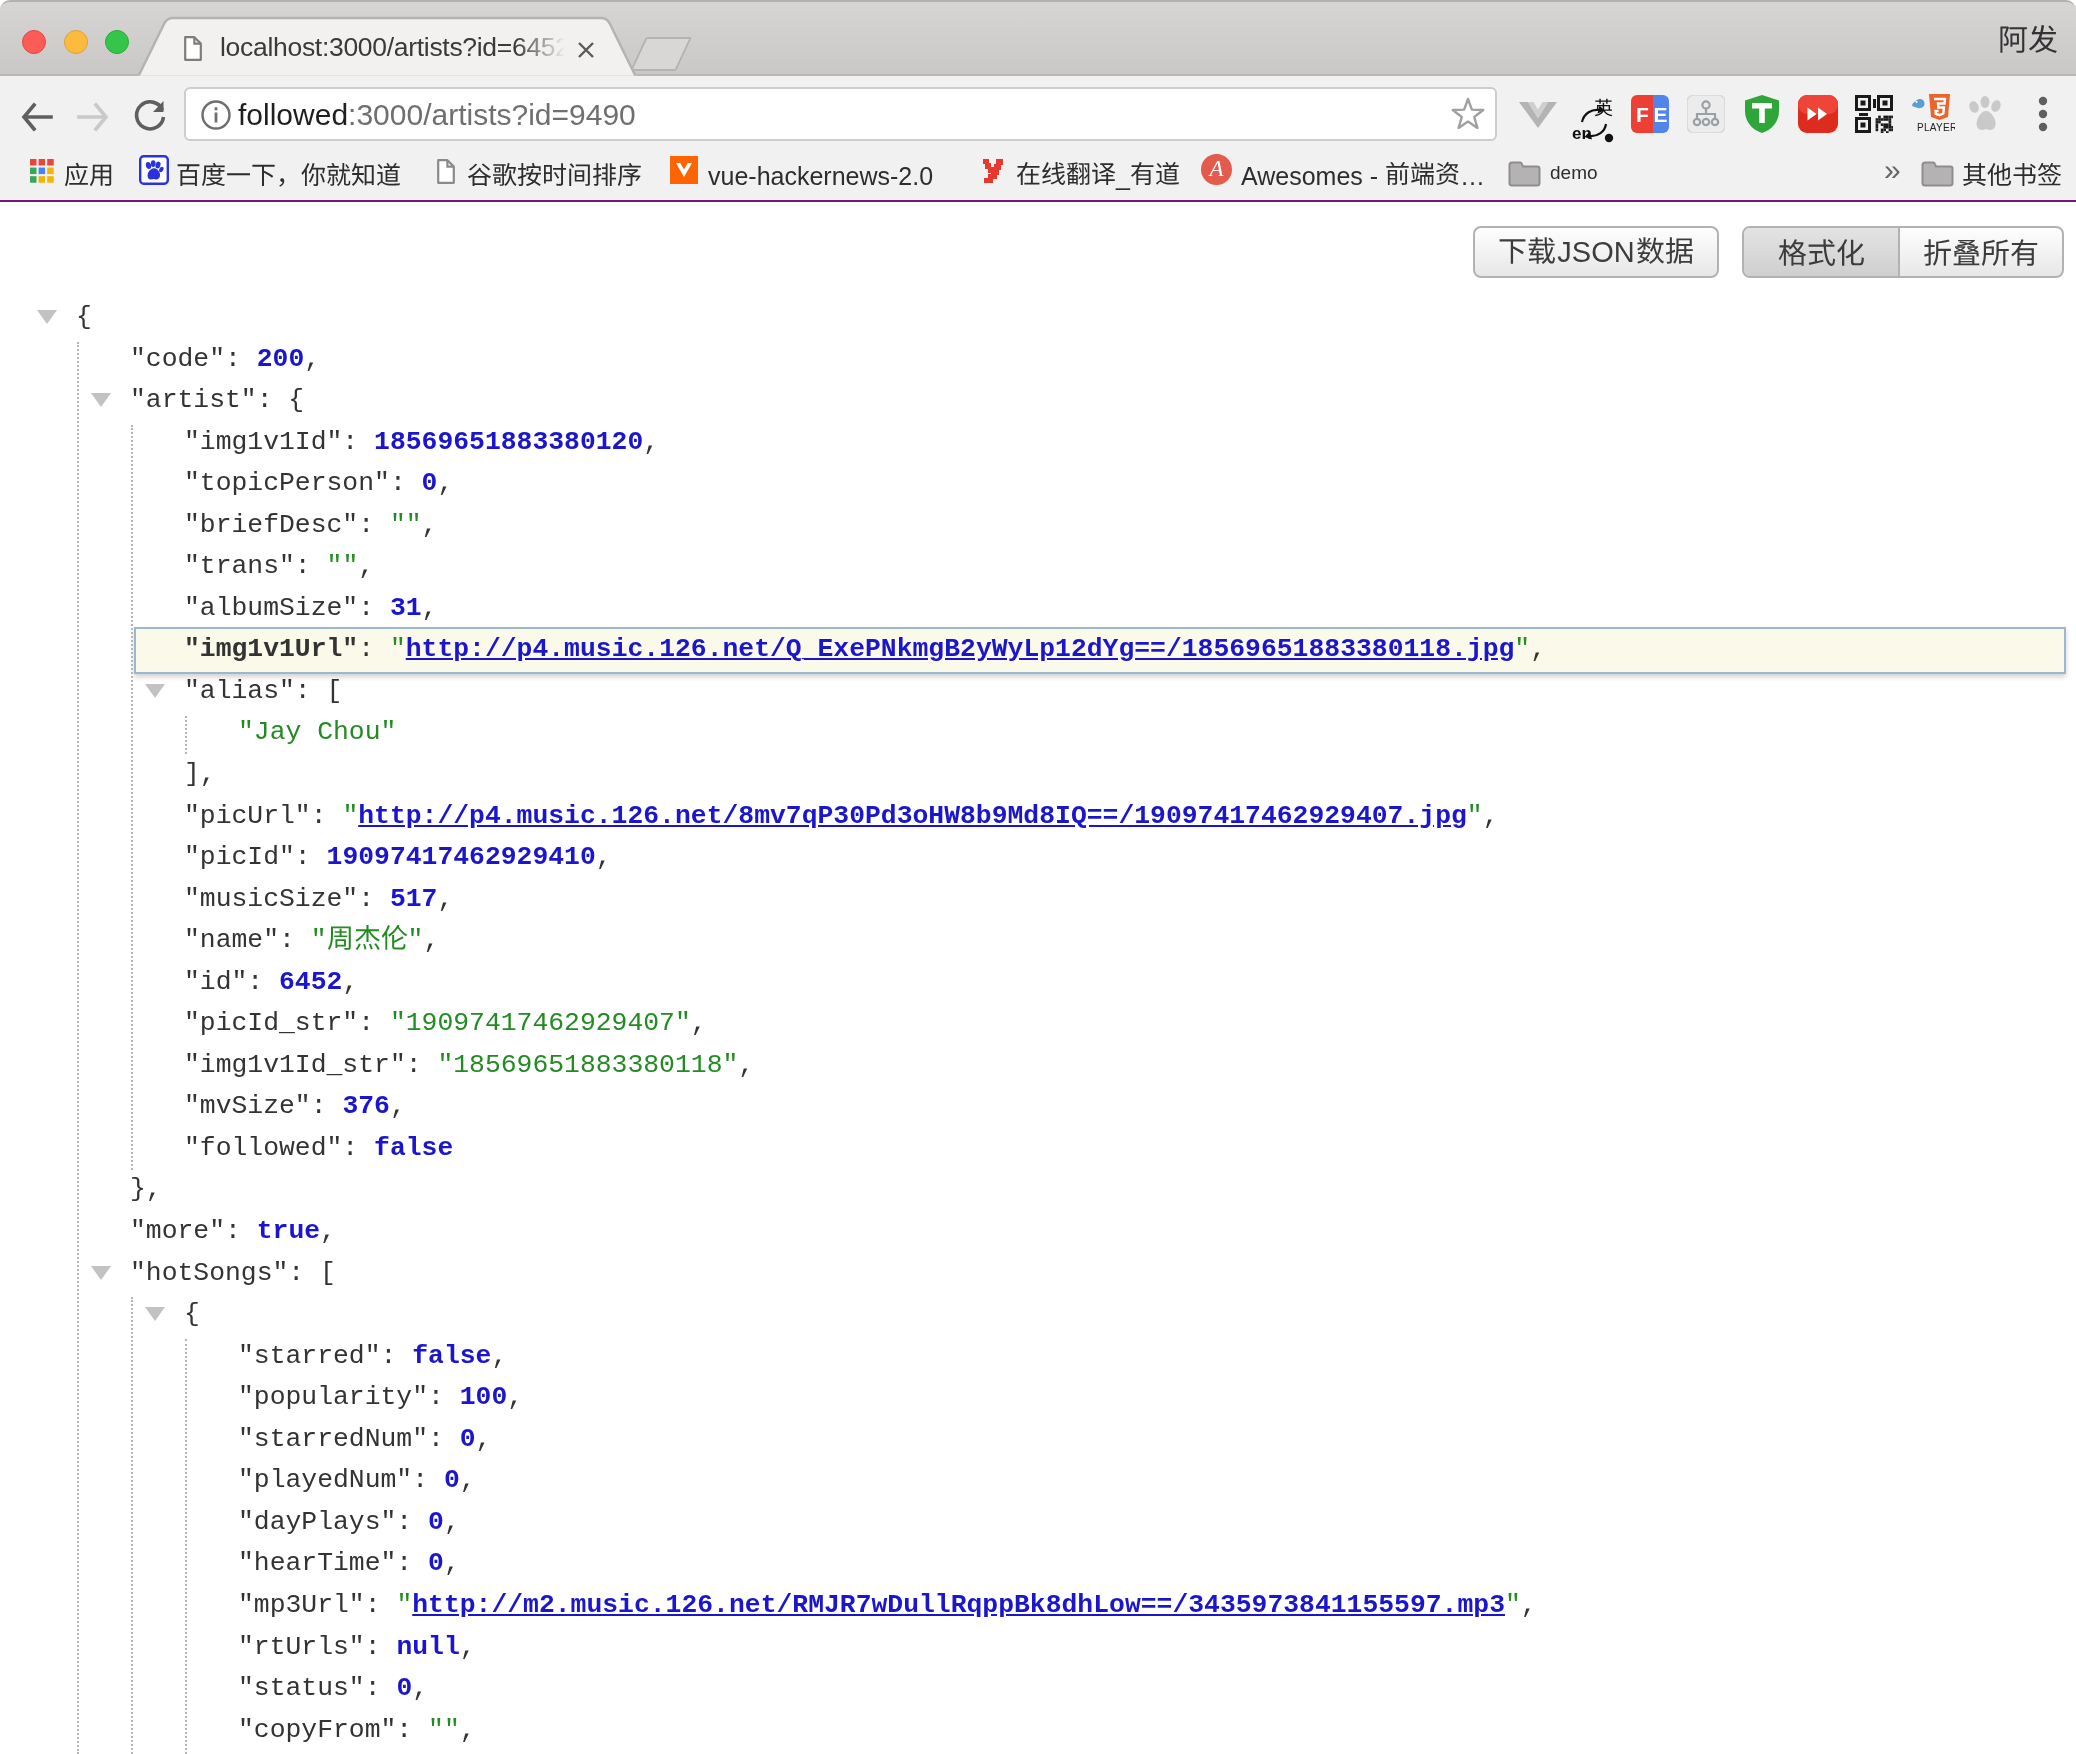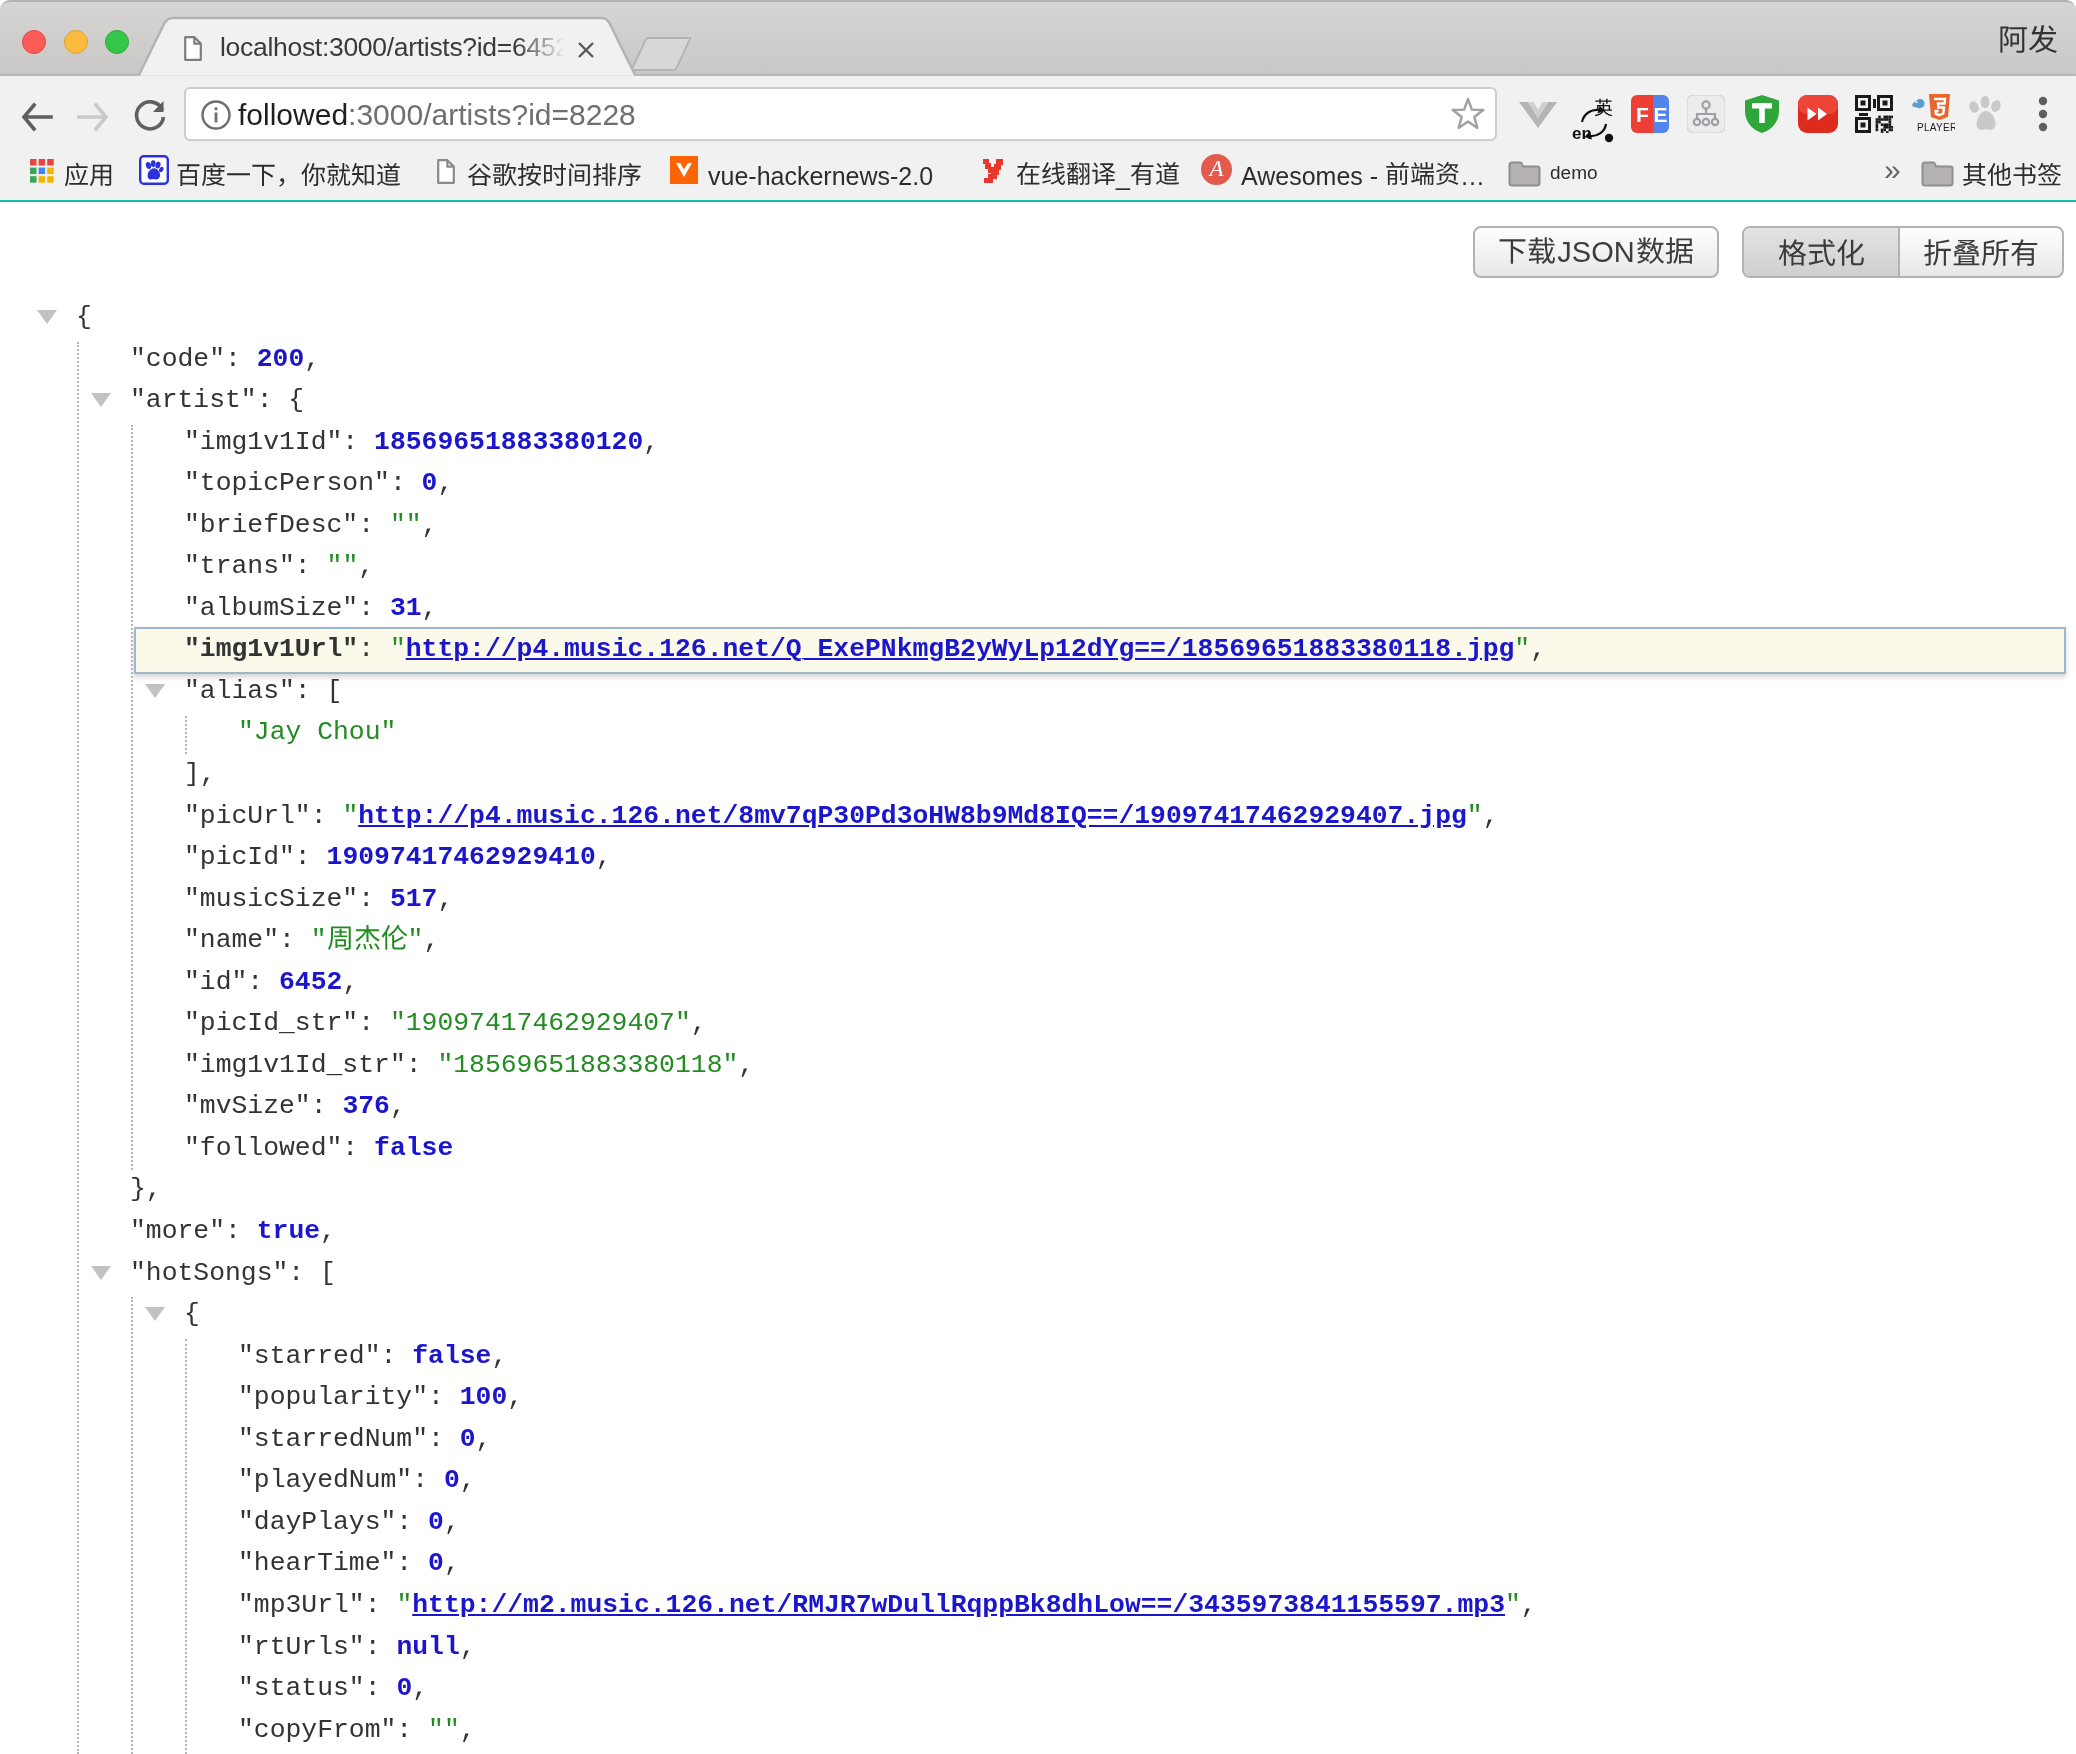--- a/index.html
+++ b/index.html
@@ -7,21 +7,21 @@
   #strip { position:absolute; left:0; top:0; width:2076px; height:76px; background:linear-gradient(#d7d4d4,#cac7c7); border-top:2px solid #b3b0b0; border-radius:10px 10px 0 0; }
   .light { position:absolute; top:28px; width:24px; height:24px; border-radius:50%; }
   #tabsvg { position:absolute; left:137px; top:14px; z-index:2; }
   #tabline { position:absolute; left:0; top:74px; width:2076px; height:2px; background:#b9b6b6; z-index:1;}
   #tabcontent { position:absolute; left:156px; top:18px; height:58px; z-index:3; }
   #newtab { position:absolute; left:638px; top:35px; width:46px; height:34px; background:#d9d6d6; border:2px solid #b5b2b2; transform:skewX(-25deg); border-radius:2px; z-index:0;}
   
   #toolbar { position:absolute; left:0; top:76px; width:2076px; height:72px; background:#f1f1f1; }
   #omni { position:absolute; left:184px; top:11px; width:1313px; height:54px; background:#fff; border:2px solid #cdcdcd; border-radius:6px; }
   
-  #bookbar { position:absolute; left:0; top:148px; width:2076px; height:54px; background:#f1f1f1; border-bottom:2px solid #14b8a6; }
+  #bookbar { position:absolute; left:0; top:148px; width:2076px; height:54px; background:#f1f1f1; border-bottom:2px solid #701a75; }
   
   #content { position:absolute; left:0; top:202px; width:2076px; height:1552px; background:#fff;padding-left:48px; }
   .btn { position:absolute; top:24px; height:52px; border:2px solid #b2b2b2; border-radius:8px; background:linear-gradient(#fefefe,#e7e7e7); }
   
   #json { position:absolute; left:0; top:95px; width:2076px; height:1457px; font-family:"Liberation Mono", monospace; font-size:26.4px; line-height:41.55px; color:#333; white-space:pre; overflow:hidden;}
   #json .ln { height:41.55px; position:relative; z-index:2;}
   .n { color:#1b16cc; font-weight:bold; }
   .s { color:#228b22; }
   .a { color:#1b16cc; font-weight:bold; text-decoration:underline; }
   .tri { position:absolute; width:0; height:0; border-left:10px solid transparent; border-right:10px solid transparent; border-top:14px solid #c2c2c2; z-index:2;}
@@ -114,21 +114,21 @@
     <svg style="position:absolute;left:132px;top:23px" width="36" height="36" viewBox="0 0 36 36">
       <path d="M30.5 11 A13.5 13.5 0 1 0 31.5 18" fill="none" stroke="#5f5f5f" stroke-width="3.6"></path>
       <path d="M31.5 2 L31.5 13 L21 13 Z" fill="#5f5f5f"></path>
     </svg>
     <div id="omni">
       <svg style="position:absolute;left:13.5px;top:10px" width="32" height="32" viewBox="0 0 32 32">
         <circle cx="16" cy="16" r="13.5" fill="none" stroke="#6e6e6e" stroke-width="2.4"></circle>
         <rect x="14.6" y="13.5" width="2.8" height="10" fill="#6e6e6e"></rect>
         <rect x="14.6" y="8.3" width="2.8" height="3" fill="#6e6e6e"></rect>
       </svg>
-      <div style="position:absolute;left:52px;top:9px;font-size:30px;white-space:nowrap;"><span style="color:#1f1f1f">followed</span><span style="color:#6f6f6f">:3000/artists?id=8228</span></div>
+      <div style="position:absolute;left:52px;top:9px;font-size:30px;white-space:nowrap;"><span style="color:#1f1f1f">followed</span><span style="color:#6f6f6f">:3000/artists?id=9490</span></div>
       <svg style="position:absolute;left:1264px;top:8px" width="36" height="36" viewBox="0 0 36 36">
         <polygon points="18,2 21.8794,12.6605 33.2169,13.0557 24.277,20.0395 27.4046,30.9443 18,24.6 8.59544,30.9443 11.723,20.0395 2.7831,13.0557 14.1206,12.6605" fill="none" stroke="#a0a0a0" stroke-width="2.4" stroke-linejoin="round"></polygon>
       </svg>
     </div>
     <svg style="position:absolute;left:1517px;top:23px" width="42" height="30" viewBox="0 0 42 30">
       <path d="M2 3 L11 3 L21 19 L31 3 L40 3 L21 29 Z" fill="#b4b4b4"></path>
       <path d="M11 3 L16.5 3 L21 10.5 L25.5 3 L31 3 L21 19 Z" fill="#cfcfcf"></path>
     </svg>
     <div style="position:absolute;left:1572px;top:24px;width:44px;height:44px;"><svg width="44" height="44" viewBox="0 0 44 44">
         <path d="M10 22 C12 13 20 9 27 10" fill="none" stroke="#111" stroke-width="2.2"></path>

